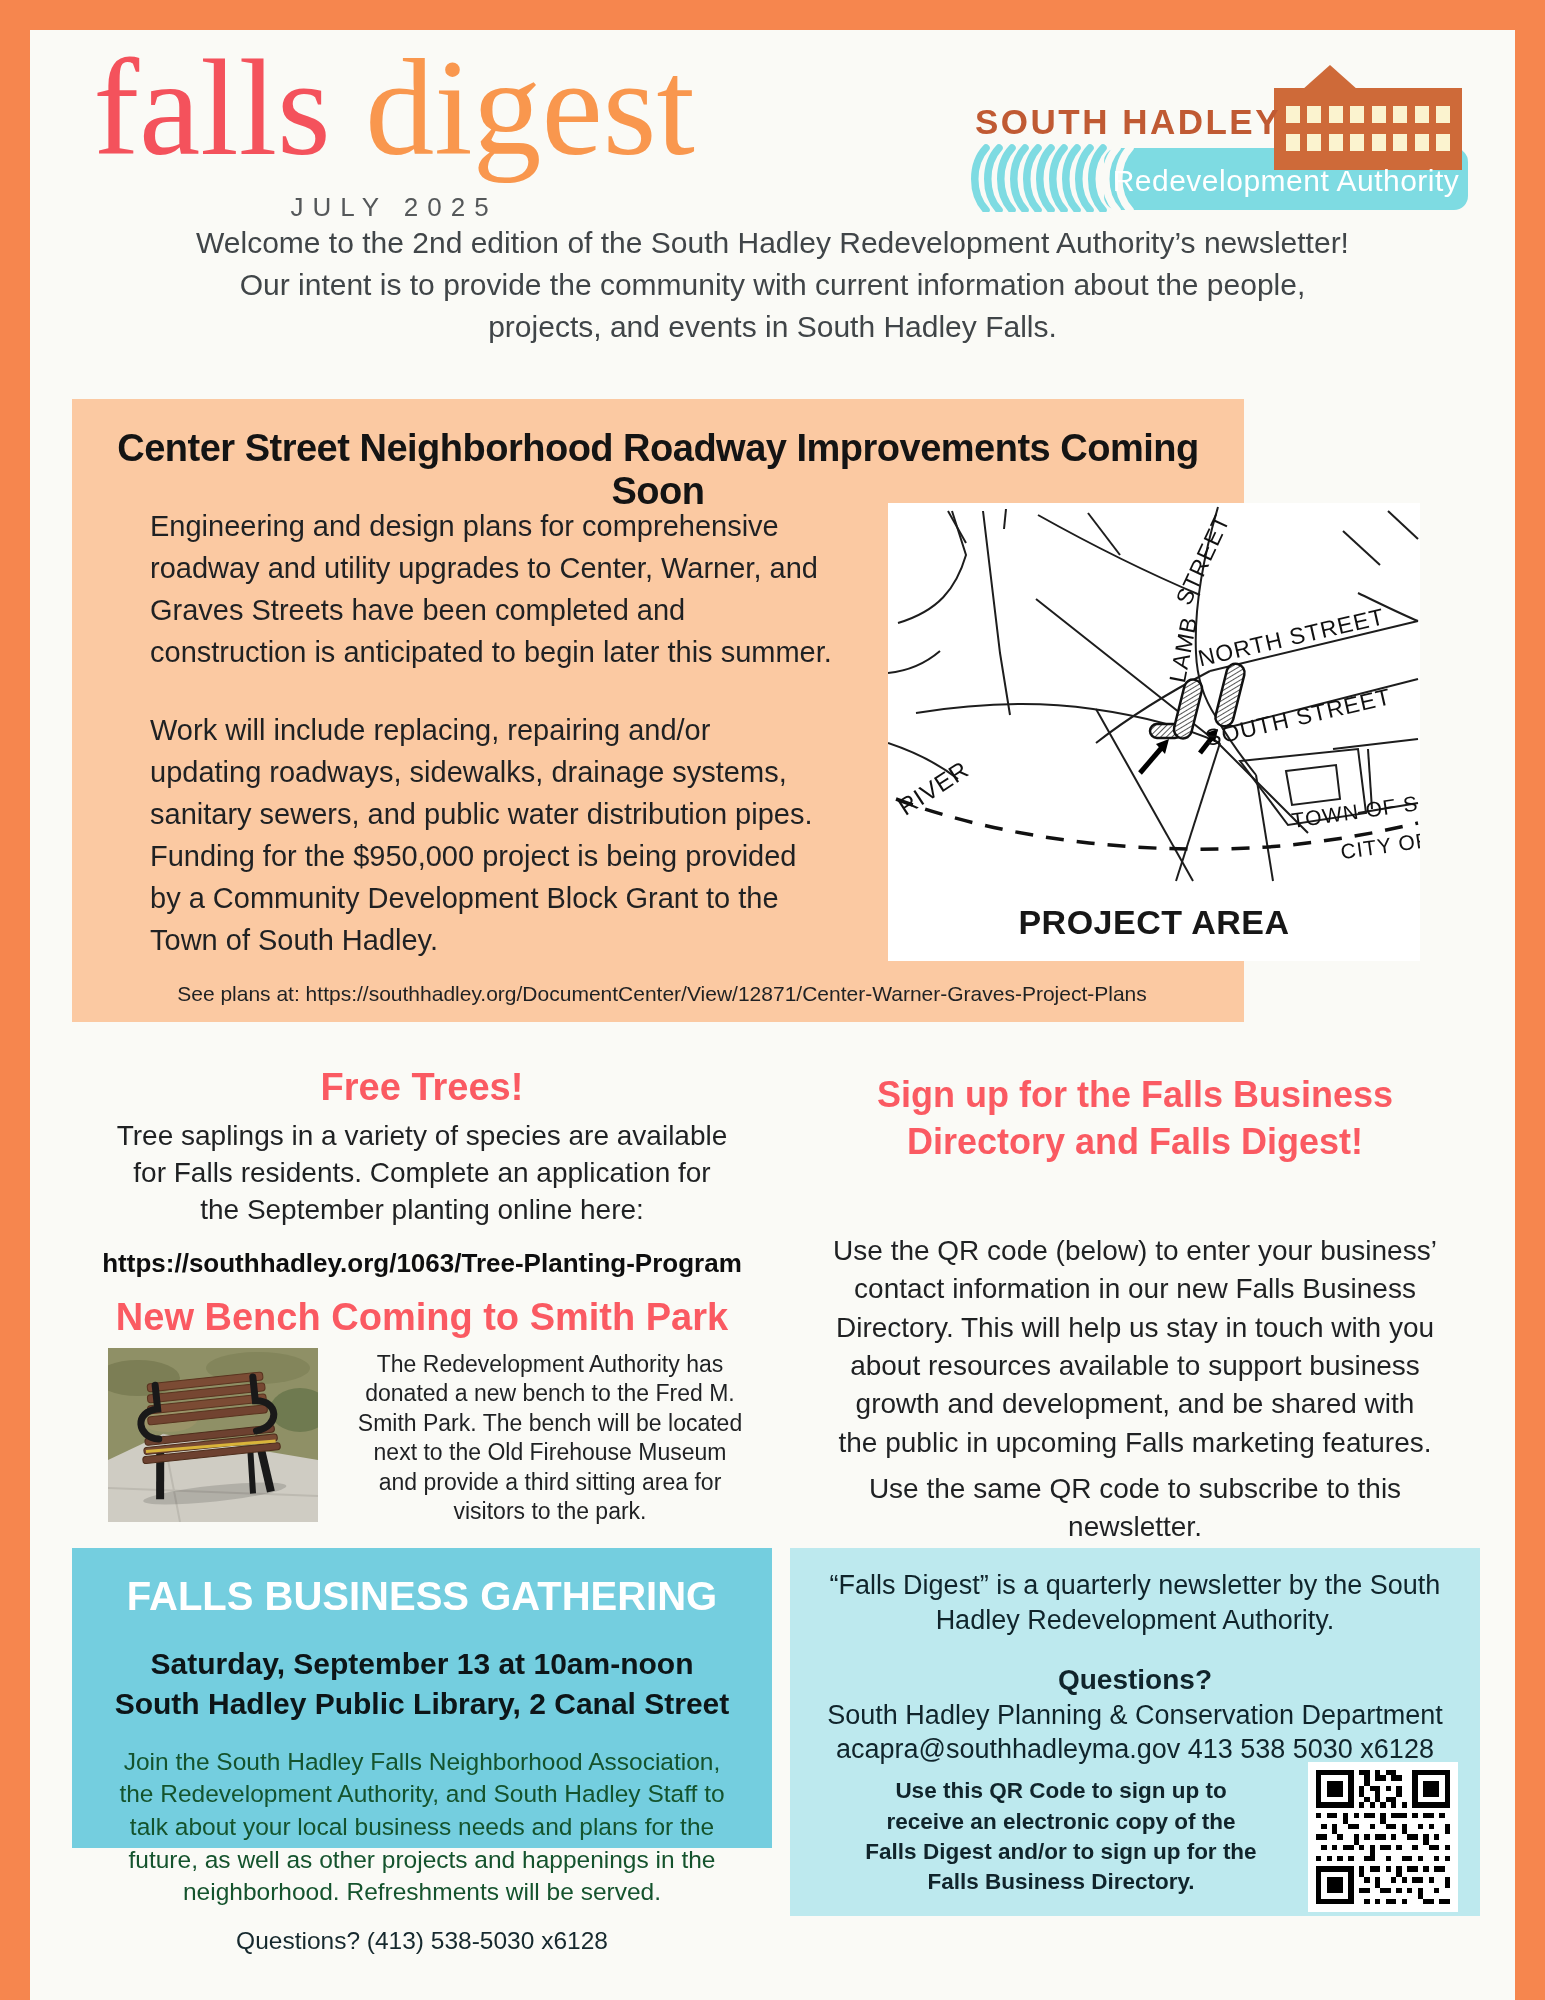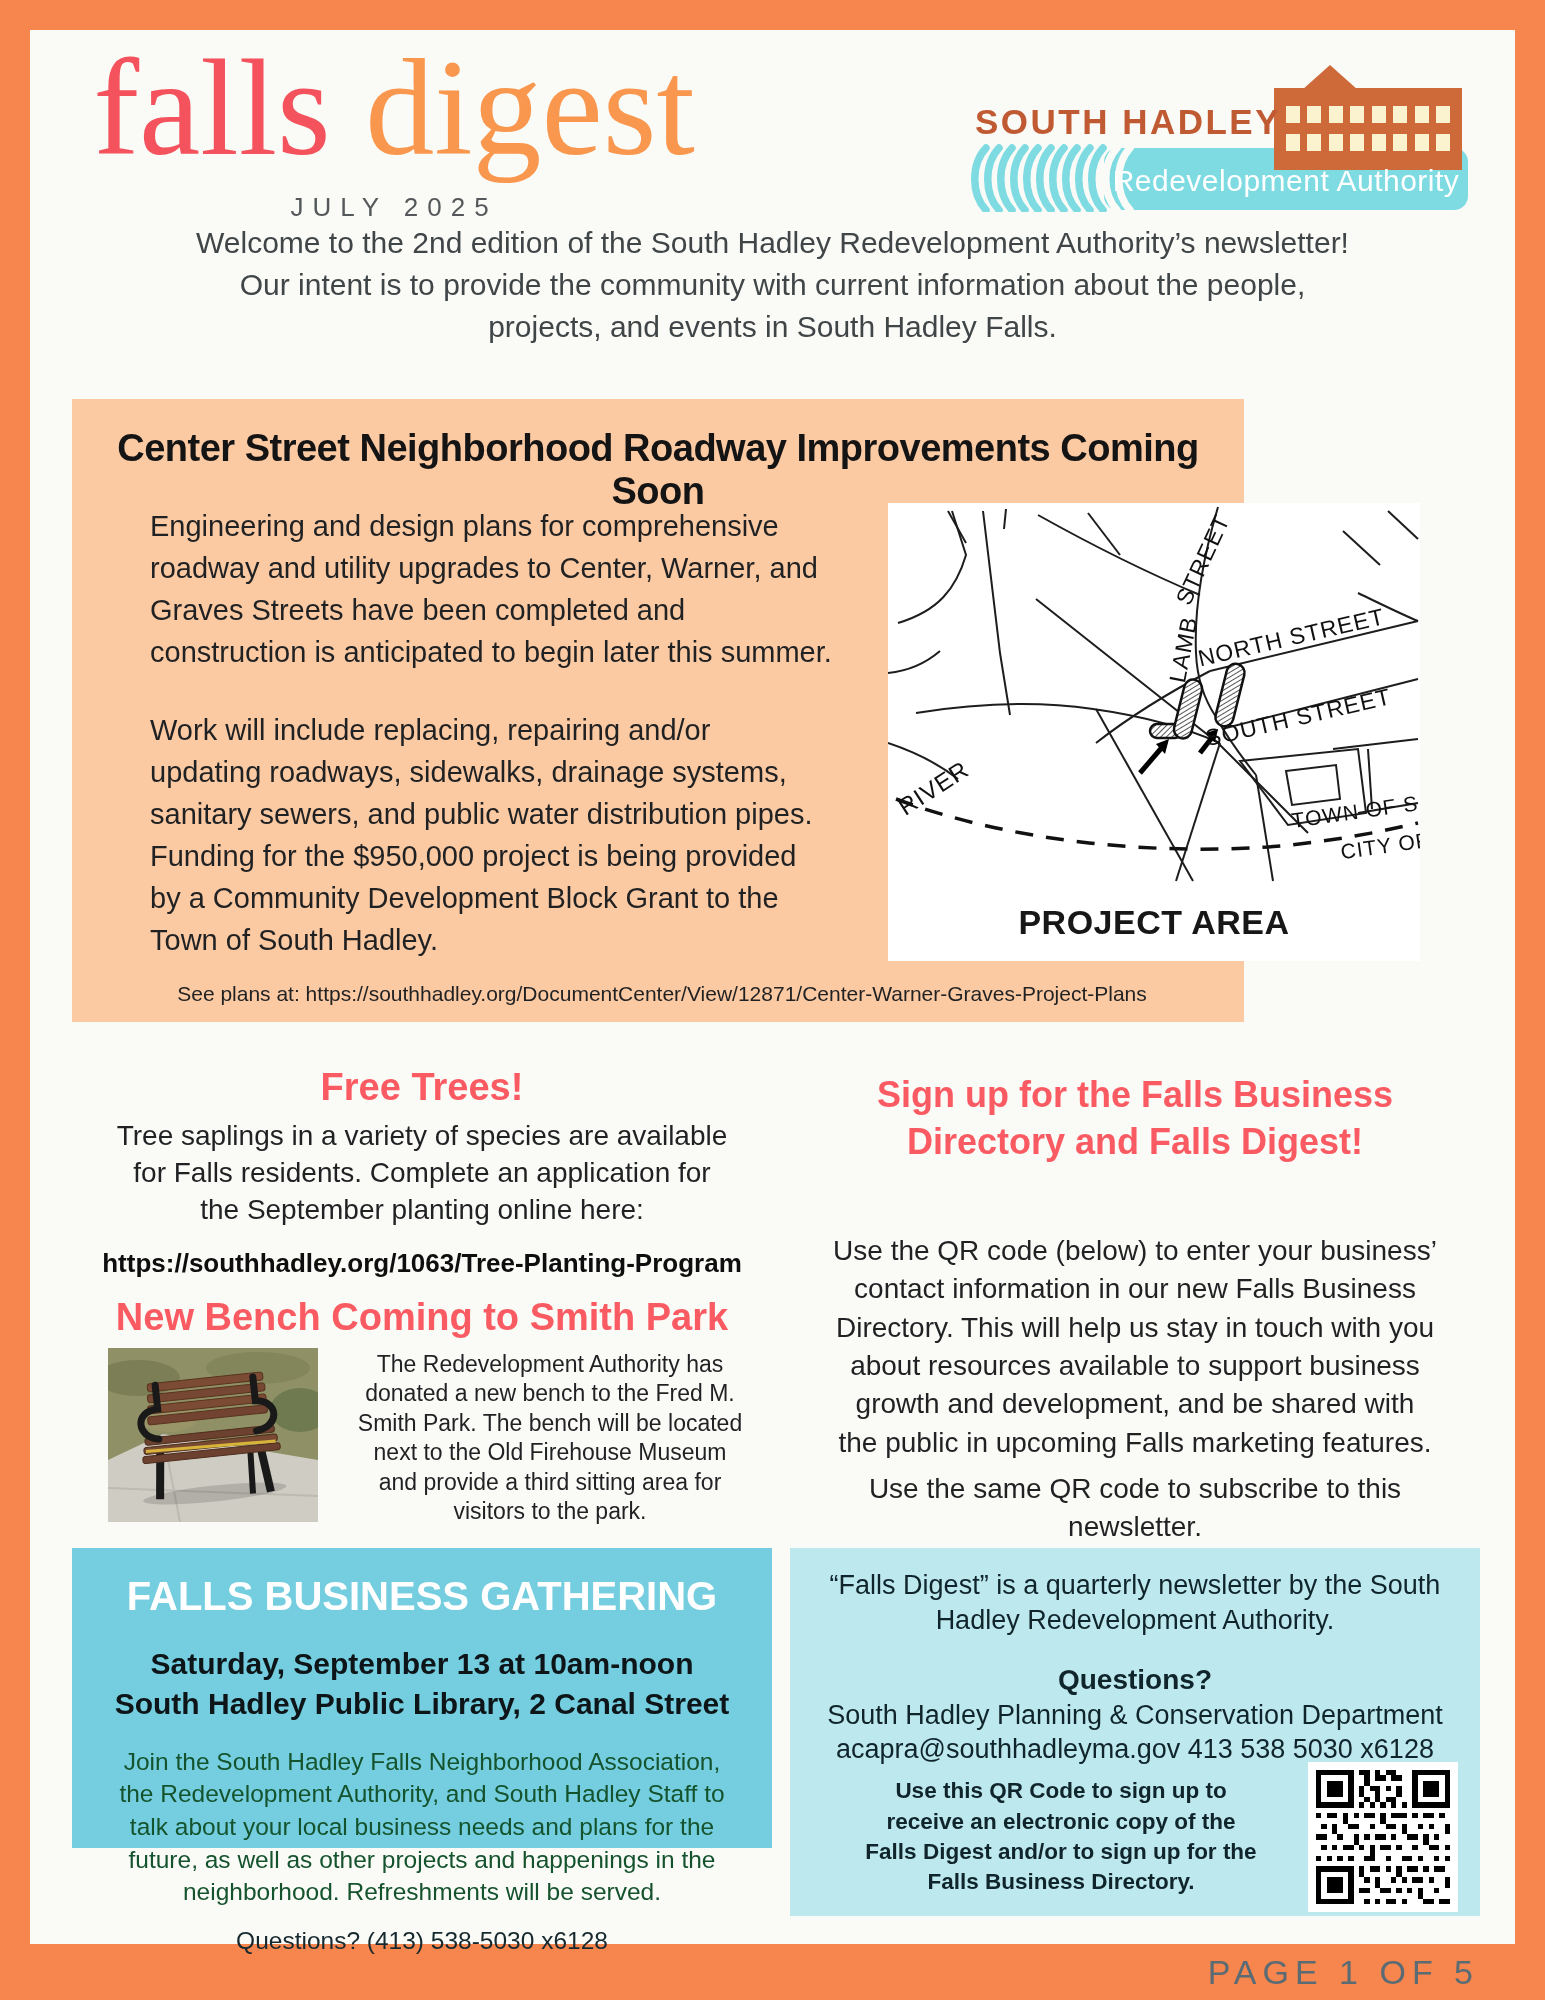--- a/index.html
+++ b/index.html
@@ -87,23 +87,20 @@
     display:flex; align-items:center; justify-content:center; }
 </style>
 </head>
 <body>
 
 <div class="page">
 
   <div class="frame f-top"></div>
   <div class="frame f-left"></div>
   <div class="frame f-right"></div>
-  <div class="frame f-bottom">
-    <div class="footer-text">PAGE 1 OF 5</div>
-  </div>
 
   <div class="abs title"><span class="t-falls">falls</span><span class="t-digest"> digest</span></div>
   <div class="abs issue-date">JULY 2025</div>
 
   <svg class="abs logo-svg" width="516" height="152" viewBox="0 0 516 152">
     <g>
       <rect x="142" y="88" width="364" height="62" rx="14" fill="#7EDBE2"></rect>
       <g stroke="#7EDBE2" stroke-width="7.5" fill="none" stroke-linecap="round">
         <path d="M24 88 C 9 104 9 134 24 150"></path>
           <path d="M37 88 C 22 104 22 134 37 150"></path>

